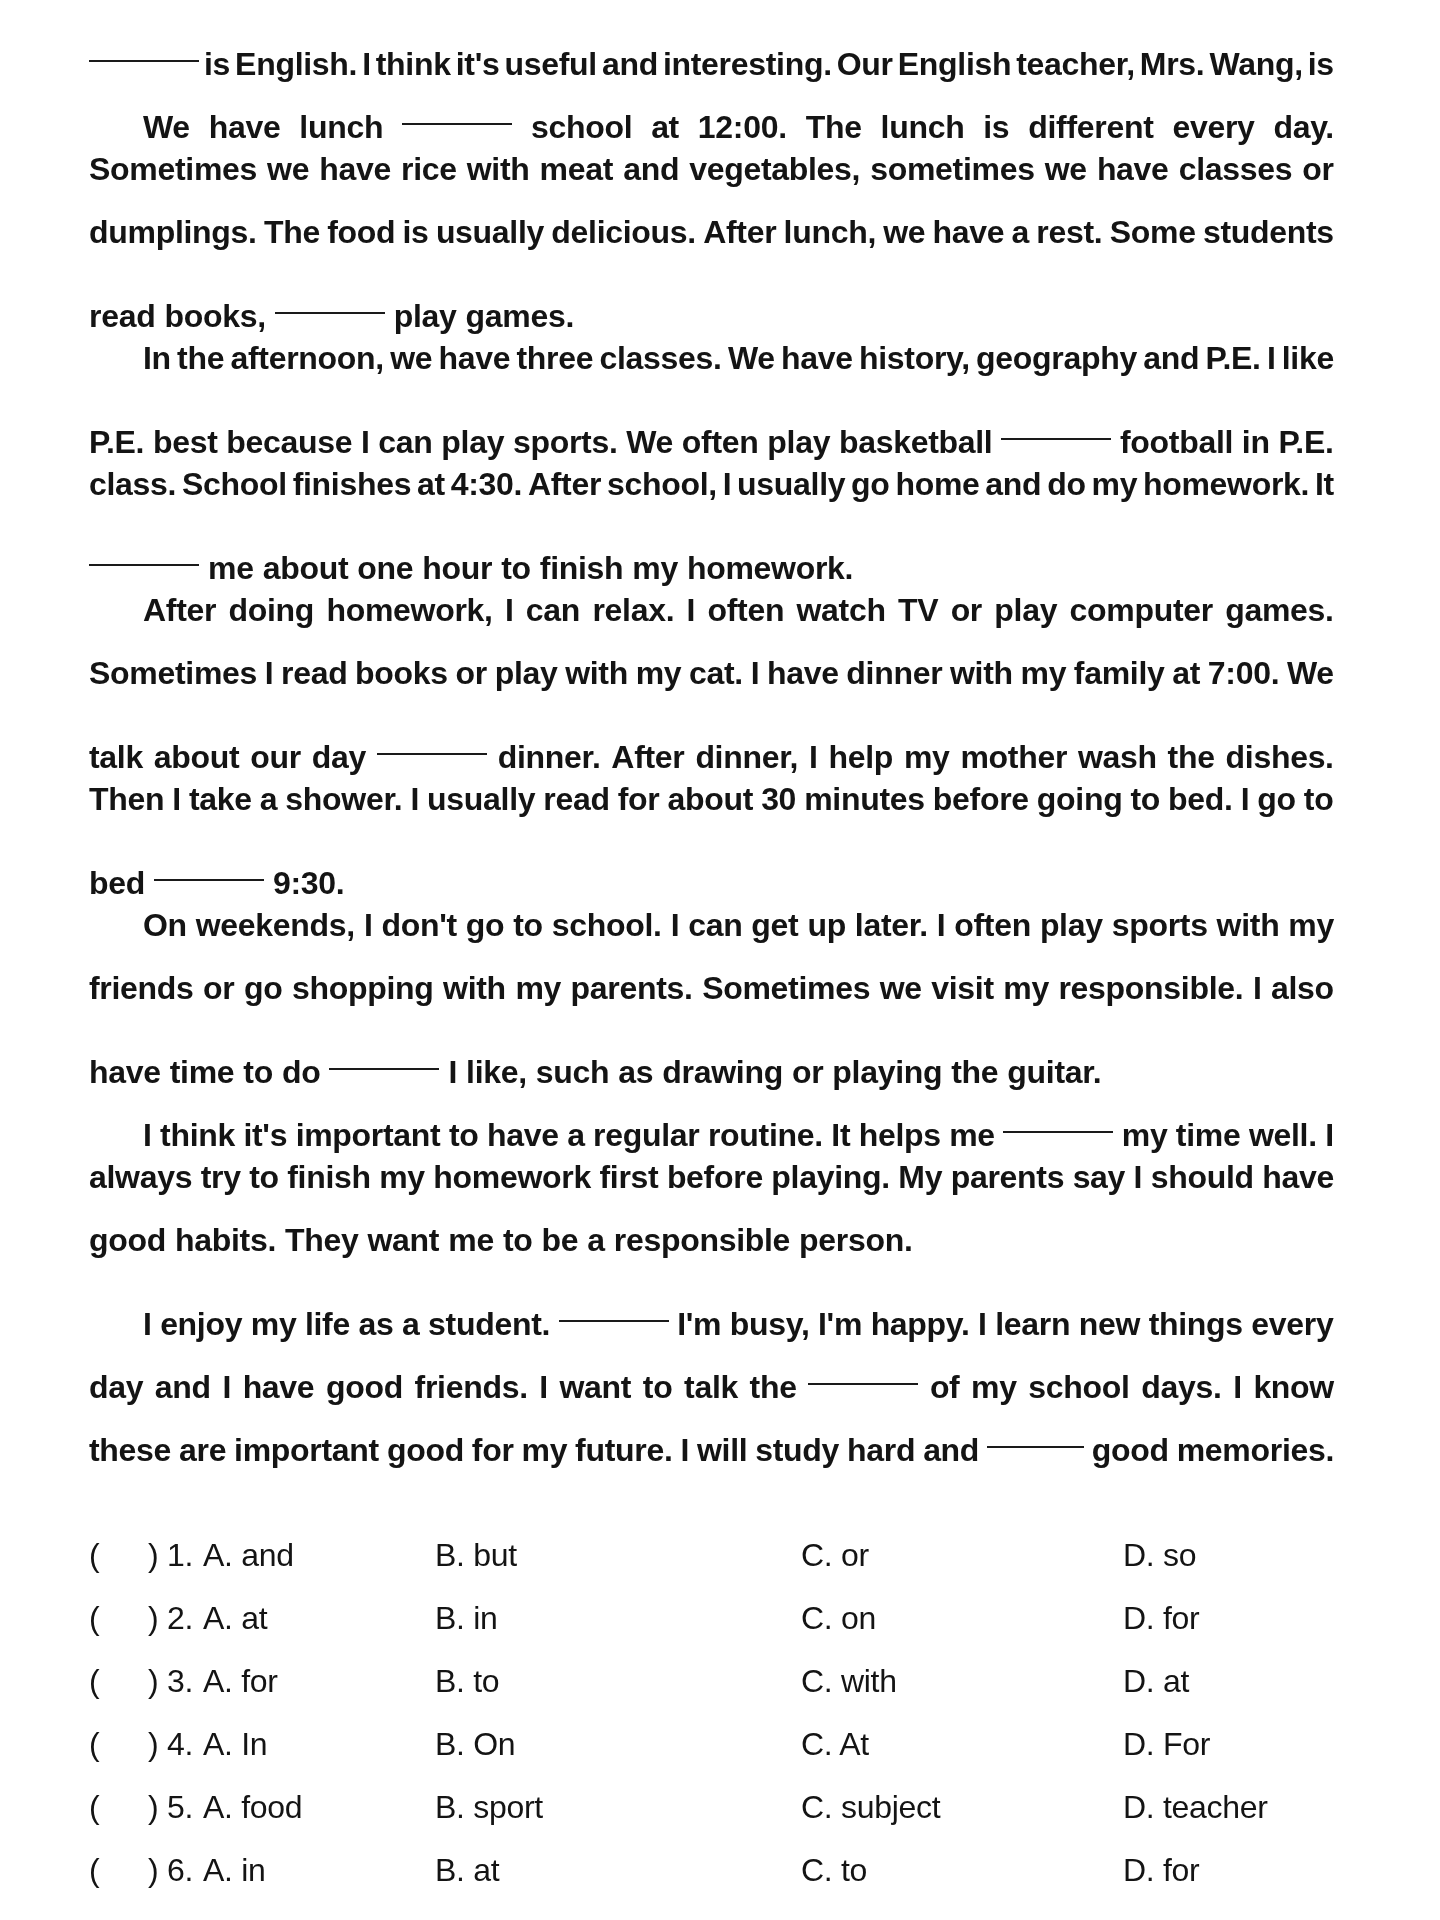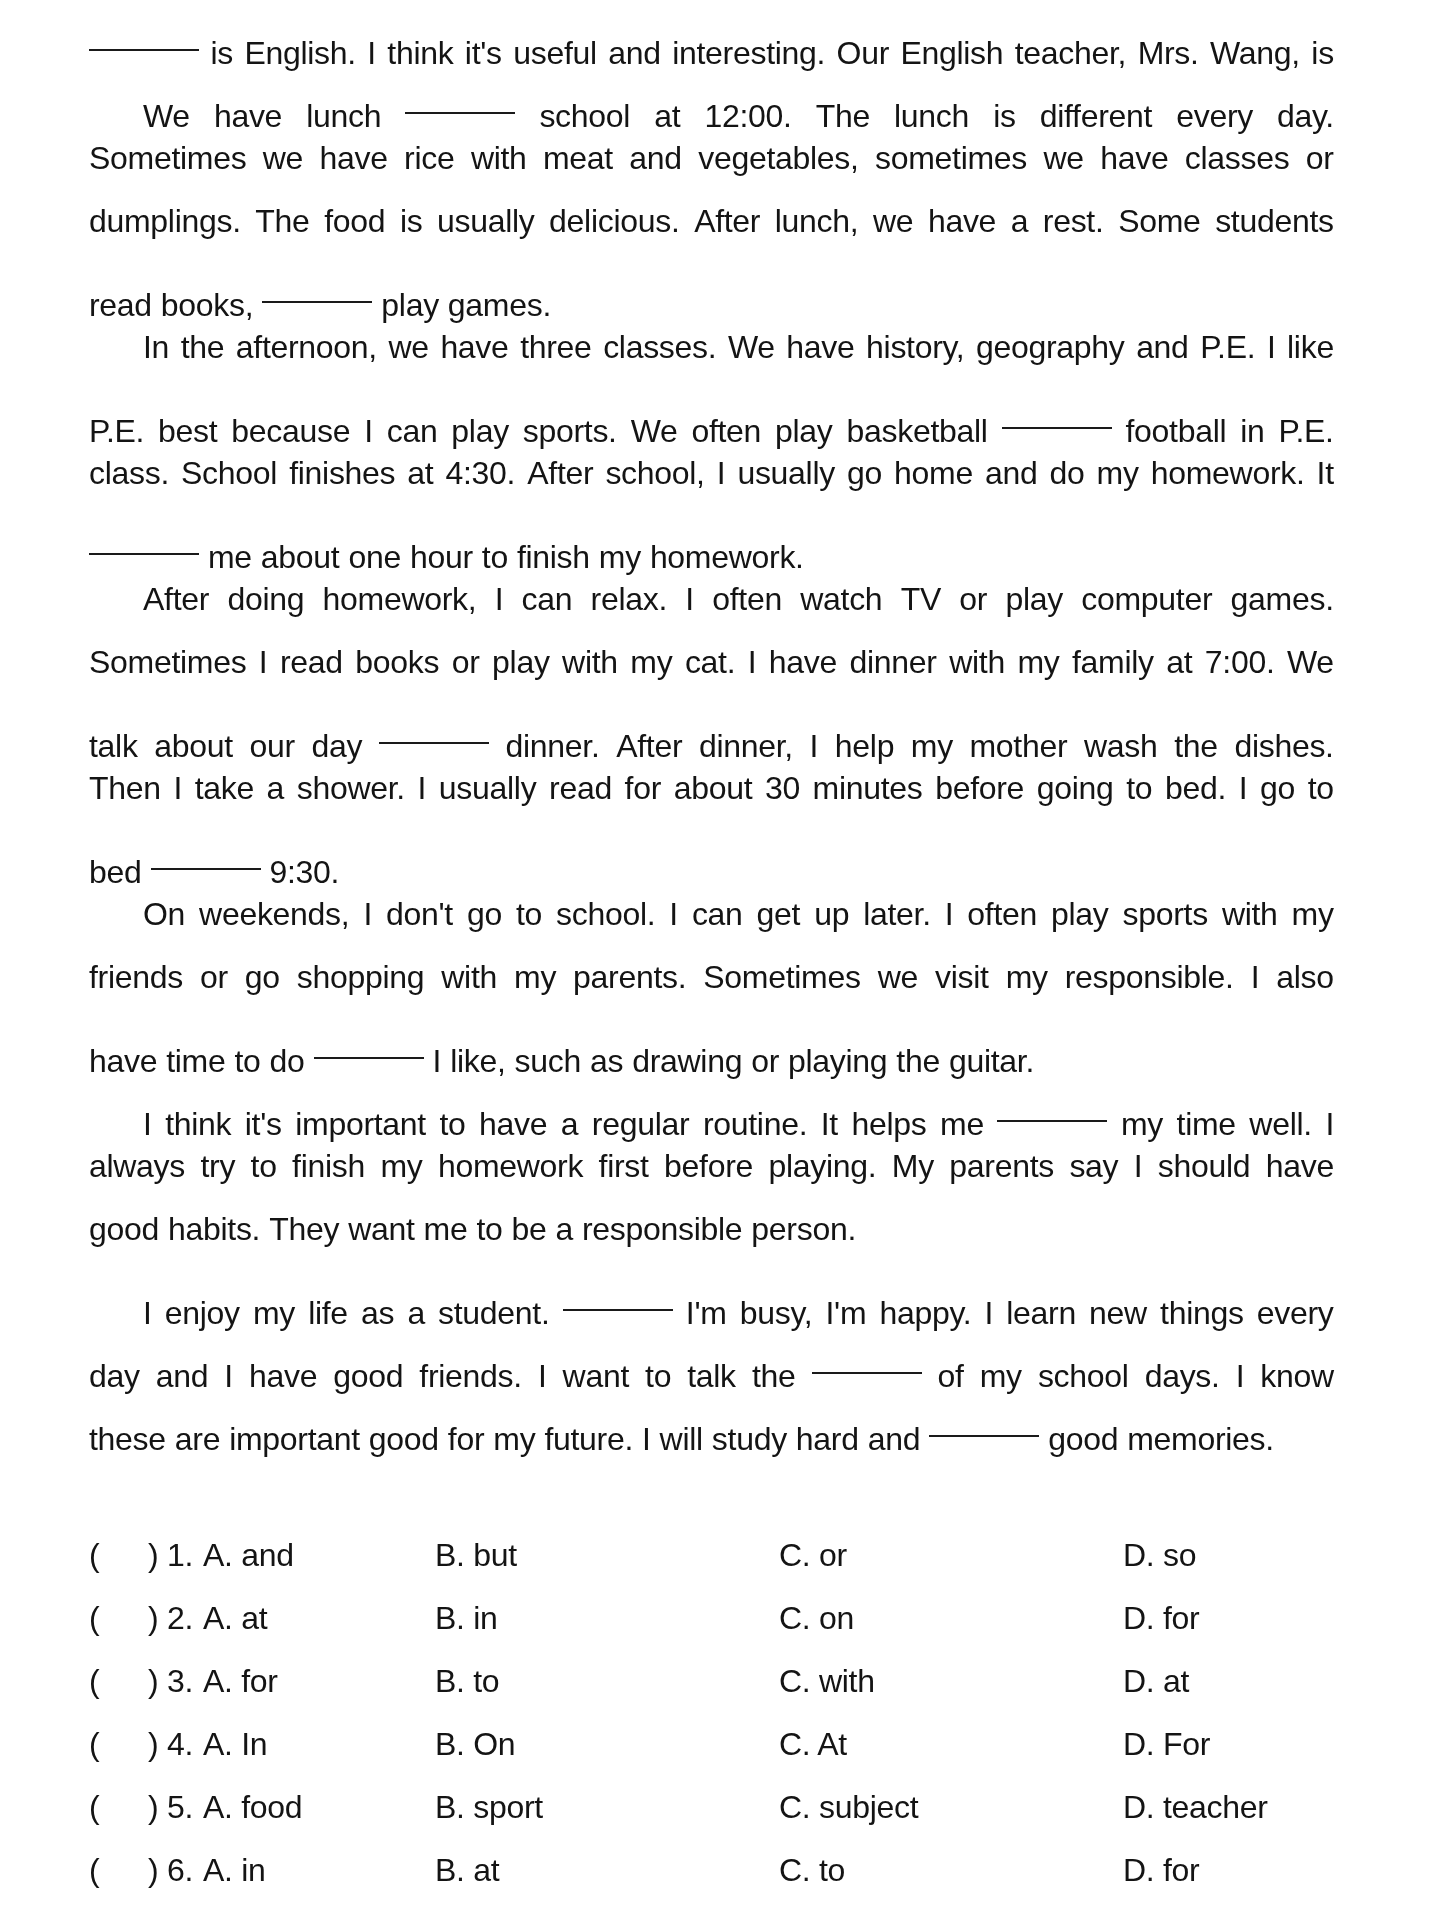--- a/index.html
+++ b/index.html
@@ -12,22 +12,23 @@
     height: 1920px;
     position: relative;
     overflow: hidden;
     color: #141414;
     font-family: "Liberation Sans", "DejaVu Sans", sans-serif;
     font-size: 32px;
   }
   .page {
     position: absolute;
     left: 89px;
-    top: 1px;
+    top: 12px;
     width: 1245px;
+    font-weight: bold;
   }
   .line {
     height: 63px;
     line-height: 63px;
     white-space: nowrap;
     display: flex;
     align-items: baseline;
     letter-spacing: -0.3px;
   }
   .line.justify {
@@ -73,21 +74,21 @@
   .opt-row > span {
     position: absolute;
     top: 0;
     white-space: nowrap;
   }
   .paren-open { left: 0; }
   .paren-close { left: 59px; }
   .opt-num { left: 78px; }
   .opt-a { left: 114px; }
   .opt-b { left: 346px; }
-  .opt-c { left: 690px; }
+  .opt-c { left: 712px; }
   .opt-d { left: 1034px; }
 </style>
 </head>
 <body>
 
 <div class="page" id="passage">
     <div class="line justify">
       <span class="blank"></span>
       <span class="gap"></span>
       <span class="word">is</span>

